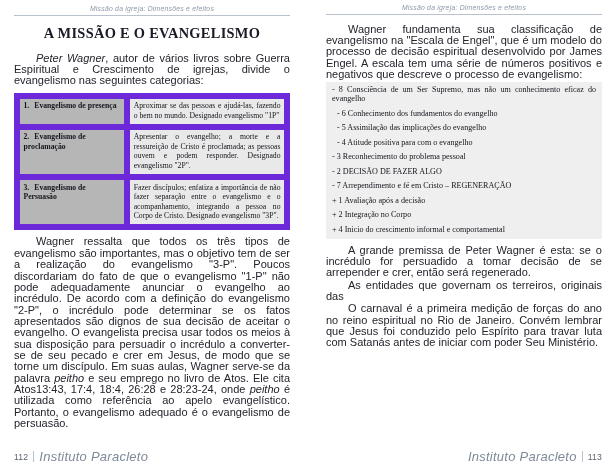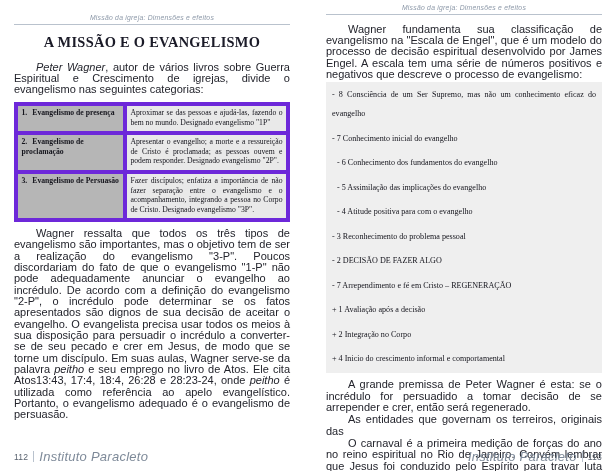--- a/index.html
+++ b/index.html
@@ -19,21 +19,21 @@
     height: 471px;
     background: #ffffff;
   }
   .page {
     width: 308px;
     height: 471px;
     box-sizing: border-box;
     position: relative;
     background: #ffffff;
   }
-  .page-left  { padding: 10px 18px 0 14px; }
+  .page-left  { padding: 1px 18px 0 14px; }
   .page-right { padding: 0 14px 0 18px; }
 
   
   .running-head {
     padding-top: 4px;
     text-align: center;
   }
   .running-head .rh-text {
     font-family: "Liberation Sans", sans-serif;
     font-style: italic;
@@ -90,21 +90,21 @@
 
   
   .wagner-table {
     width: 100%;
     border-collapse: collapse;
     margin: 6px 0 6px 0;
     border: 1px solid #5d6470;
     table-layout: fixed;
   }
   .wagner-table td {
-    border: 4px solid #6d28d9;
+    border: 6px solid #6d28d9;
     vertical-align: top;
     padding: 2.5px 3.5px 3.5px 3.5px;
     font-family: "Liberation Serif", serif;
     font-size: 7.7px;
     line-height: 9.6px;
     color: #14141c;
     margin-top: 24px;
   }
   .wagner-table td.cat {
     width: 36%;
@@ -120,21 +120,21 @@
 
   
   .engel-list {
     background: #efefef;
     margin: 2px 0 6px 0;
     padding: 3px 6px 5px 6px;
   }
   .engel-item {
     font-family: "Liberation Serif", serif;
     font-size: 8.1px;
-    line-height: 19px;
+    line-height: 9px;
     color: #14141c;
     margin: 0 0 5.5px 0;
     text-align: justify;
   }
   .engel-item:last-child { margin-bottom: 0; }
   .engel-item.ind1 { padding-left: 5px; }
 
   
   .page-footer {
     position: absolute;
@@ -210,21 +210,20 @@
 
     <div class="running-head">
       <span class="rh-text">Missão da igreja: Dimensões e efeitos</span>
       <div class="rh-rule"></div>
     </div>
 
     <p class="body-p">Wagner fundamenta sua classificação de evangelismo na "Escala de Engel", que é um modelo do processo de decisão espiritual desenvolvido por James Engel. A escala tem uma série de números positivos e negativos que descreve o processo de evangelismo:</p>
 
     <div class="engel-list">
       <p class="engel-item">- 8 Consciência de um Ser Supremo, mas não um conhecimento eficaz do evangelho</p>
-      <p class="engel-item">- 7 Conhecimento inicial do evangelho</p>
       <p class="engel-item ind1">- 6 Conhecimento dos fundamentos do evangelho</p>
       <p class="engel-item ind1">- 5 Assimilação das implicações do evangelho</p>
       <p class="engel-item ind1">- 4 Atitude positiva para com o evangelho</p>
       <p class="engel-item">- 3 Reconhecimento do problema pessoal</p>
       <p class="engel-item">- 2 DECISÃO DE FAZER ALGO</p>
       <p class="engel-item">- 7 Arrependimento e fé em Cristo – REGENERAÇÃO</p>
       <p class="engel-item">+ 1 Avaliação após a decisão</p>
       <p class="engel-item">+ 2 Integração no Corpo</p>
       <p class="engel-item">+ 4 Inicio do crescimento informal e comportamental</p>
     </div>

